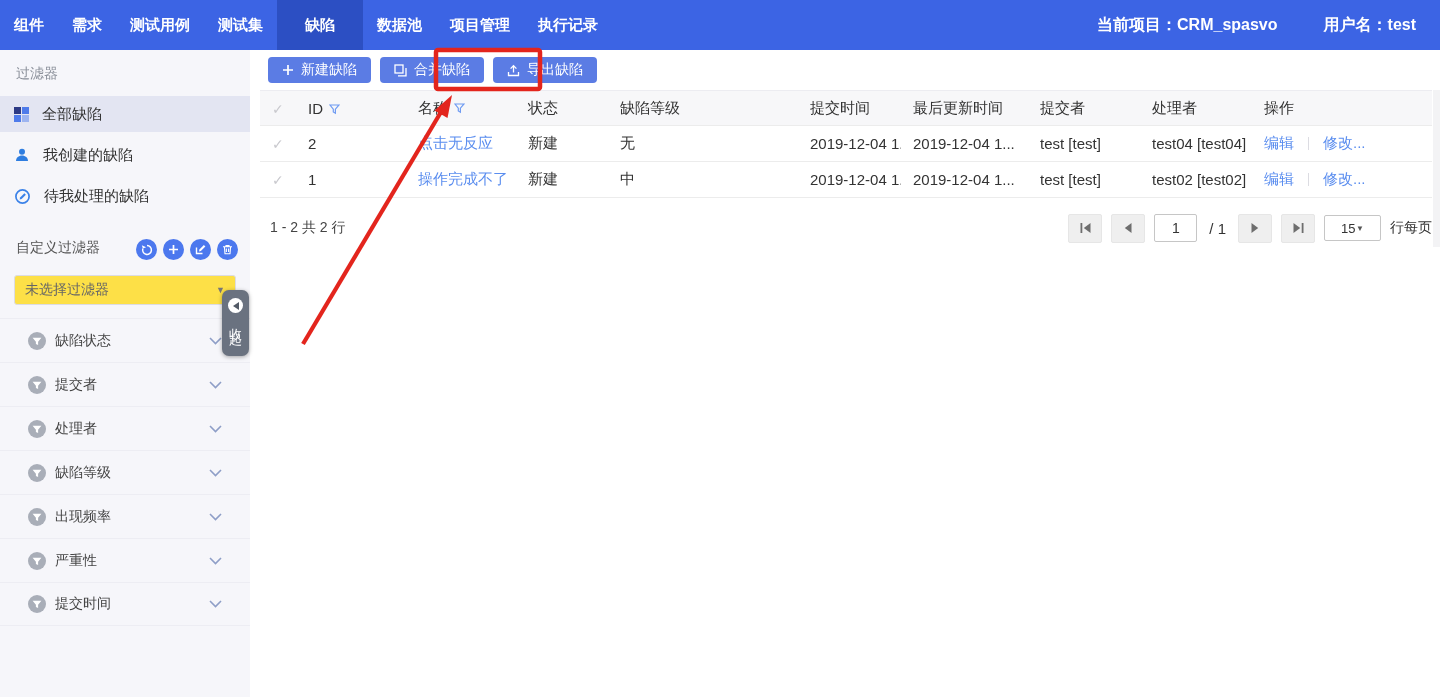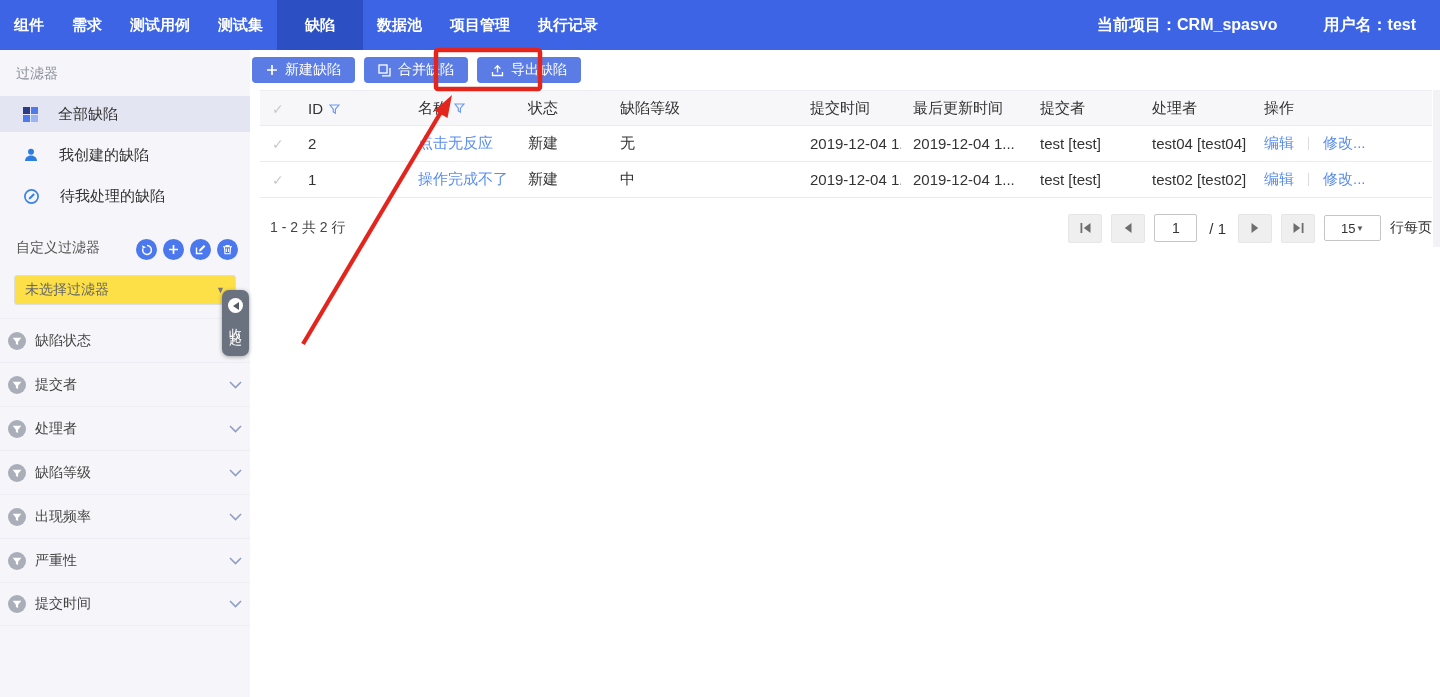--- a/index.html
+++ b/index.html
@@ -14,61 +14,61 @@
               font-size:15px; font-weight:600; cursor:pointer; }
   .nav-item.active { background:#2c4fc3; padding:0 28px; }
   .nav-right { margin-left:auto; display:flex; align-items:center; gap:46px;
                padding-right:24px; color:#fff; font-size:16px; font-weight:600; }
 
   
   .sidebar { position:absolute; top:50px; left:0; width:250px; height:647px;
              background:#f6f6fa; z-index:2; }
   .sb-title { padding:15px 16px 13px; font-size:14px; color:#8a8f99; }
   .sb-item { height:36px; margin-bottom:5px; display:flex; align-items:center;
-             gap:20px; padding:0 23px; font-size:15px; color:#333; cursor:pointer; }
+             gap:13px; padding:0 14px; font-size:15px; color:#333; cursor:pointer; }
   .sb-item.selected { background:#e3e5f2; }
   .grid-icon { width:15px; height:15px; display:grid; grid-template-columns:7px 7px;
                grid-template-rows:7px 7px; gap:1px; }
   .grid-icon i { display:block; }
   .grid-icon i:nth-child(1){ background:#2d3a85; }
   .grid-icon i:nth-child(2){ background:#4f7bea; }
   .grid-icon i:nth-child(3){ background:#4f7bea; }
   .grid-icon i:nth-child(4){ background:#9db4f0; }
 
   .custom-hdr { margin-top:25px; padding:0 12px 0 16px; display:flex;
                 align-items:flex-start; font-size:14px; color:#555; }
   .circle-btns { margin-left:auto; display:flex; gap:6px; }
   .circle-btn { width:21px; height:21px; border-radius:50%; background:#4c78ee;
                 display:flex; align-items:center; justify-content:center; cursor:pointer; }
   .dropdown { margin:15px 14px 0 14px; height:30px; background:#fde047;
               border:1px solid #dcdce3; border-radius:3px; display:flex;
               align-items:center; padding:0 10px; font-size:14px; color:#666; cursor:pointer; }
   .dropdown .caret { margin-left:auto; font-size:9px; color:#777; }
 
   .filter-list { margin-top:13px; }
-  .filter-row { height:44px; display:flex; align-items:center; padding:0 8px;
+  .filter-row { height:44px; display:flex; align-items:center; padding:0 28px;
                 border-top:1px solid #ededf3; font-size:14px; color:#444; cursor:pointer; }
   .filter-row:last-child { border-bottom:1px solid #ededf3; }
   .filter-row .lbl { margin-left:9px; }
   .filter-row .chev { margin-left:auto; display:flex; }
 
   .collapse-tab { position:absolute; left:222px; top:290px; width:27px; height:66px;
                   background:#6a7280; border-radius:7px; box-shadow:0 1px 4px rgba(0,0,0,.35);
                   display:flex; flex-direction:column; align-items:center; gap:5px;
                   padding-top:8px; cursor:pointer; z-index:6; }
   .collapse-circle { width:15px; height:15px; border-radius:50%; background:#fff;
                      display:flex; align-items:center; justify-content:center; }
   .collapse-circle i { width:0; height:0; border-top:4px solid transparent;
                        border-bottom:4px solid transparent; border-right:6px solid #525a66; }
   .collapse-text { color:#fff; font-size:13px; writing-mode:vertical-rl;
                    letter-spacing:4px; line-height:1; }
 
   
   .main { position:absolute; top:50px; left:250px; width:1190px; height:647px; background:#fff; }
-  .toolbar { position:absolute; top:7px; left:2px; display:flex; gap:9px;align-items:center; }
+  .toolbar { position:absolute; top:7px; left:18px; display:flex; gap:9px;align-items:center; }
   .tb-btn { height:26px; background:#5b7ce4; border:none; border-radius:4px;
             color:#fff; font-size:14px; display:flex; align-items:center; gap:7px;
             padding:0 14px; cursor:pointer; font-family:inherit; }
 
   table.grid { position:absolute; top:40px; left:10px; width:1172px;
                border-collapse:collapse; table-layout:fixed; }
   table.grid th { background:#f7f7f9; border-top:1px solid #ececf1; height:35px;
                   font-weight:normal; font-size:15px; color:#333; text-align:left;
                   padding:0 0 0 12px; white-space:nowrap; overflow:hidden; }
   table.grid td { height:36px; border-bottom:1px solid #ececec; font-size:15px;

